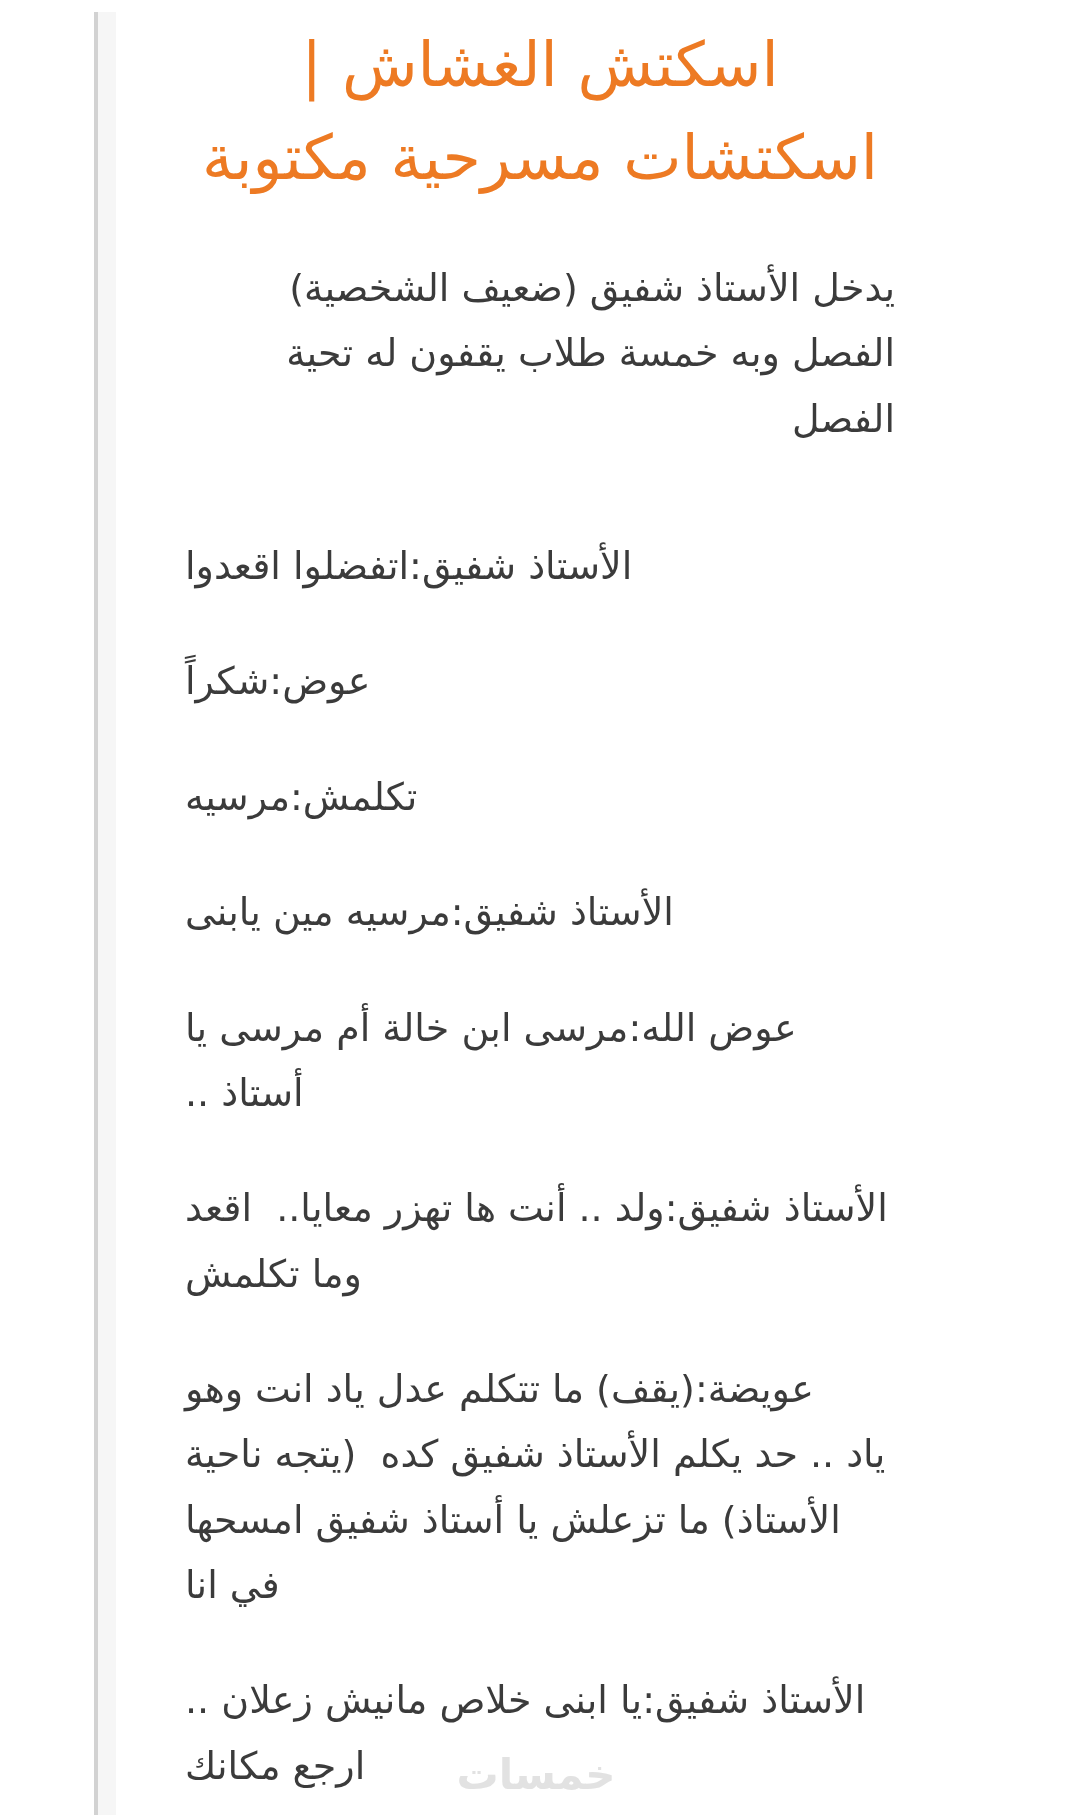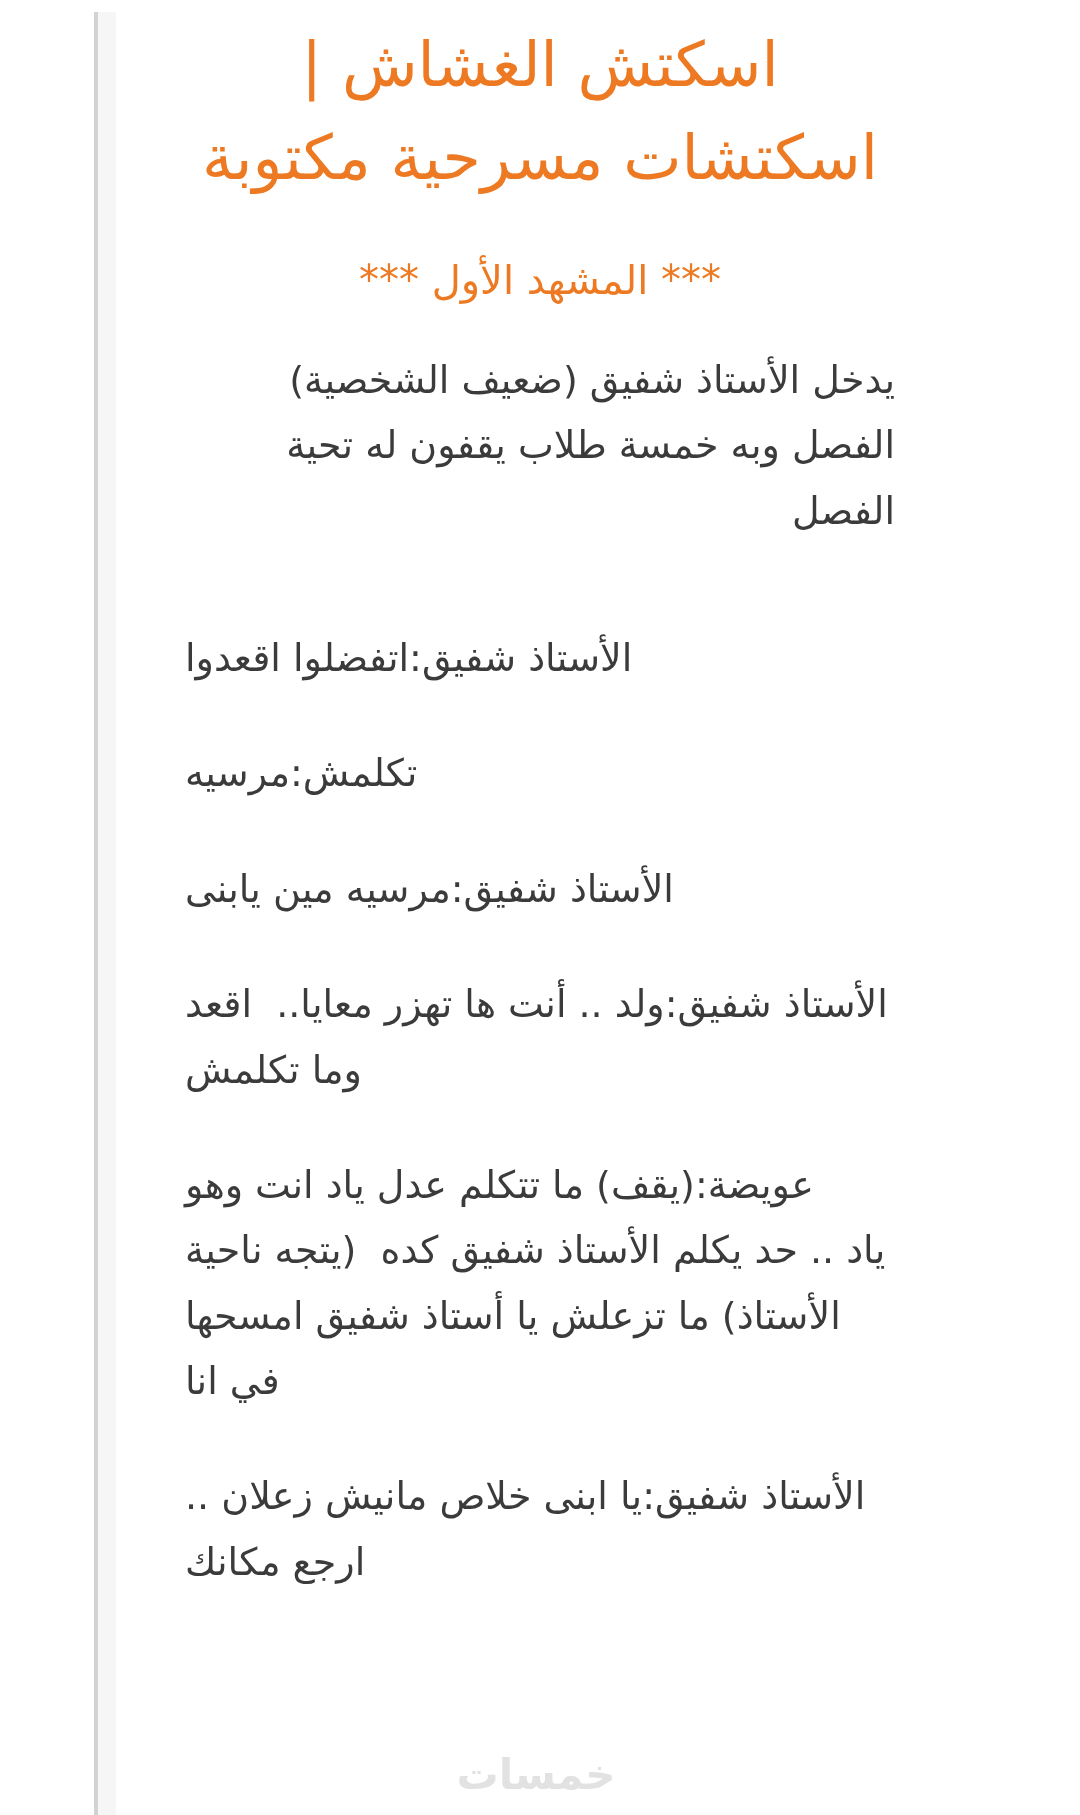--- a/index.html
+++ b/index.html
@@ -100,31 +100,32 @@
 </head>
 <body>
 
 <div class="page">
   <div class="edge-strip"></div>
 
   <div class="content">
 
     <h1 class="doc-title">اسكتش الغشاش | اسكتشات مسرحية مكتوبة</h1>
 
-    <h2 class="scene-heading">*** المشهد الأول ***</h2>
 
     <p class="stage-direction">يدخل الأستاذ شفيق (ضعيف الشخصية) الفصل وبه خمسة طلاب يقفون له تحية الفصل</p>
 
     <p class="dialogue"><span class="speaker">الأستاذ شفيق:</span><span>اتفضلوا اقعدوا</span></p>
 
+    <p class="dialogue"><span class="speaker">عوض:</span><span>شكراً</span></p>
 
     <p class="dialogue"><span class="speaker">تكلمش:</span><span>مرسيه</span></p>
 
     <p class="dialogue"><span class="speaker">الأستاذ شفيق:</span><span>مرسيه مين يابنى</span></p>
 
+    <p class="dialogue"><span class="speaker">عوض الله:</span><span>مرسى ابن خالة أم مرسى يا أستاذ ..</span></p>
 
     <p class="dialogue"><span class="speaker">الأستاذ شفيق:</span><span>ولد .. أنت ها تهزر معايا..  اقعد وما تكلمش</span></p>
 
     <p class="dialogue"><span class="speaker">عويضة:</span><span>(يقف) ما تتكلم عدل ياد انت وهو ياد .. حد يكلم الأستاذ شفيق كده  (يتجه ناحية الأستاذ) ما تزعلش يا أستاذ شفيق امسحها في انا</span></p>
 
     <p class="dialogue"><span class="speaker">الأستاذ شفيق:</span><span>يا ابنى خلاص مانيش زعلان .. ارجع مكانك</span></p>
 
   </div>
 
   <div class="watermark">خمسات</div>

